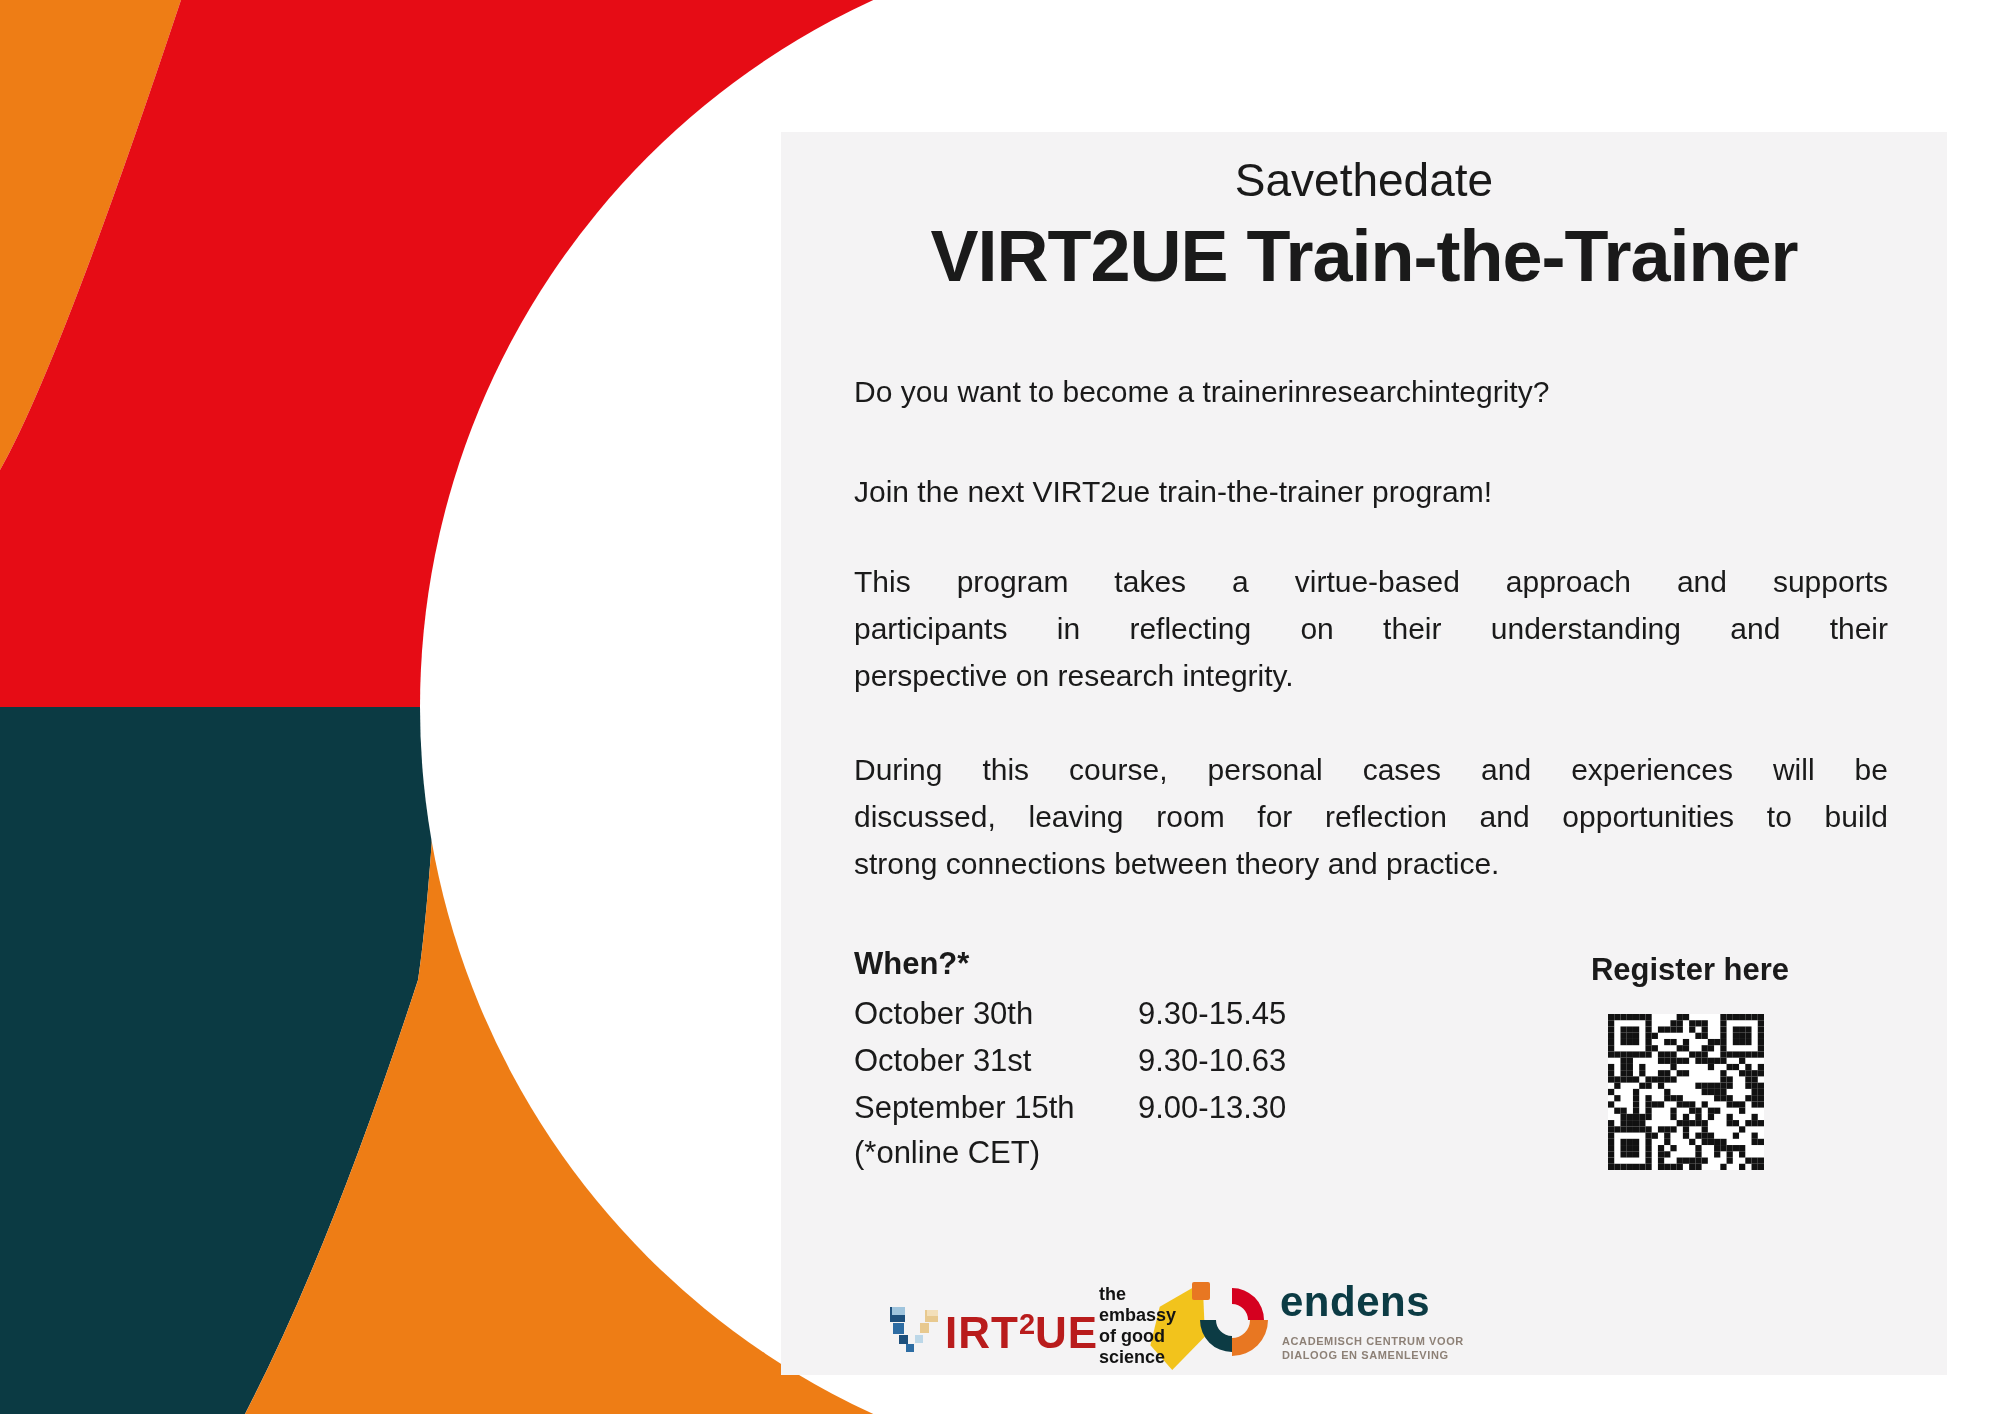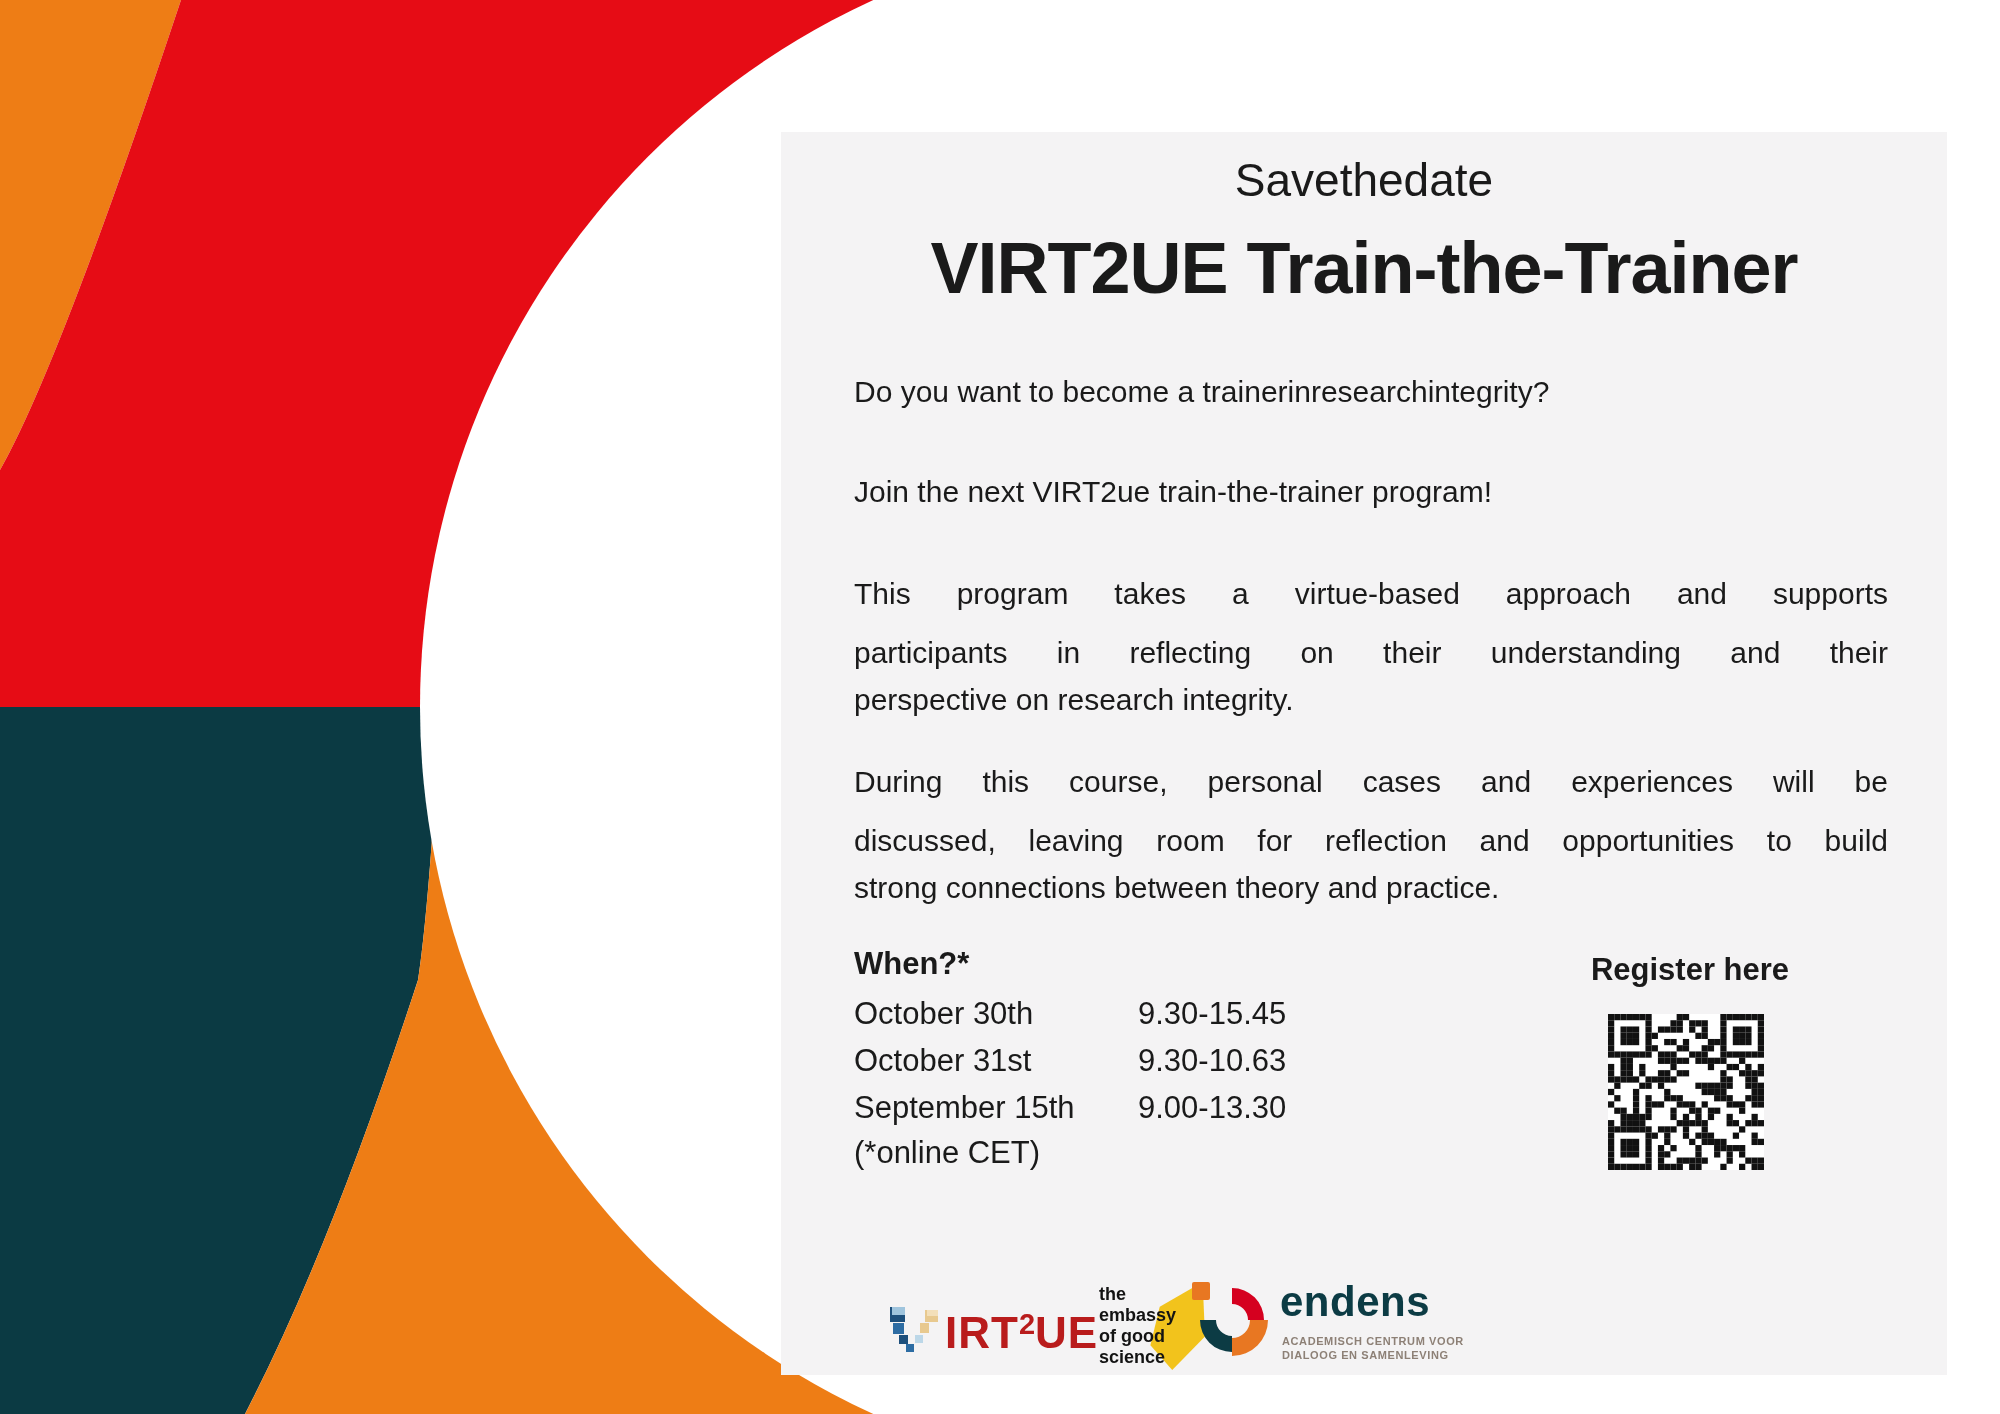--- a/index.html
+++ b/index.html
@@ -2,25 +2,25 @@
 <html><head>
 <meta charset="utf-8">
 <style>
   html,body{margin:0;padding:0;background:#ffffff;}
   #canvas{position:relative;width:2000px;height:1414px;overflow:hidden;background:#ffffff;
           font-family:"Liberation Sans",sans-serif;color:#1a1a1a;}
   #deco{position:absolute;left:0;top:0;z-index:0;}
   .card{position:absolute;left:781px;top:132px;width:1166px;height:1243px;background:#f4f3f4;z-index:1;}
   .abs{position:absolute;z-index:2;}
   .eyebrow{left:781px;top:152px;width:1166px;text-align:center;font-size:46px;line-height:56px;}
-  .title{left:781px;top:228px;width:1166px;text-align:center;font-size:72px;line-height:80px;
+  .title{left:781px;top:216px;width:1166px;text-align:center;font-size:72px;line-height:80px;
          font-weight:bold;letter-spacing:-1px;}
   .para{left:854px;width:1034px;font-size:30px;line-height:47px;}
   .p1{top:368px;} .p2{top:468px;} .p3{top:558px;} .p4{top:746px;}
-  .jline{text-align:justify;text-align-last:justify;margin-top:12px;}
+  .jline{text-align:justify;text-align-last:justify;}
   .jline-last{text-align:left;text-align-last:left;}
   .when-heading{left:854px;top:946px;font-size:31px;font-weight:bold;text-align:center;}
   .when-row{left:854px;width:560px;font-size:31px;line-height:40px;}
   .wr0{top:994px;} .wr1{top:1041px;} .wr2{top:1088px;}
   .when-date{display:inline-block;width:284px;}
   .when-time{display:inline-block;}
   .when-foot{left:854px;top:1135px;font-size:31px;}
   .register-label{left:1540px;top:952px;width:300px;text-align:center;font-size:31px;font-weight:bold;}
   .qr{left:1608px;top:1014px;width:156px;height:156px;background:#ffffff;}
   .logos{left:850px;top:1276px;width:700px;height:110px;}

